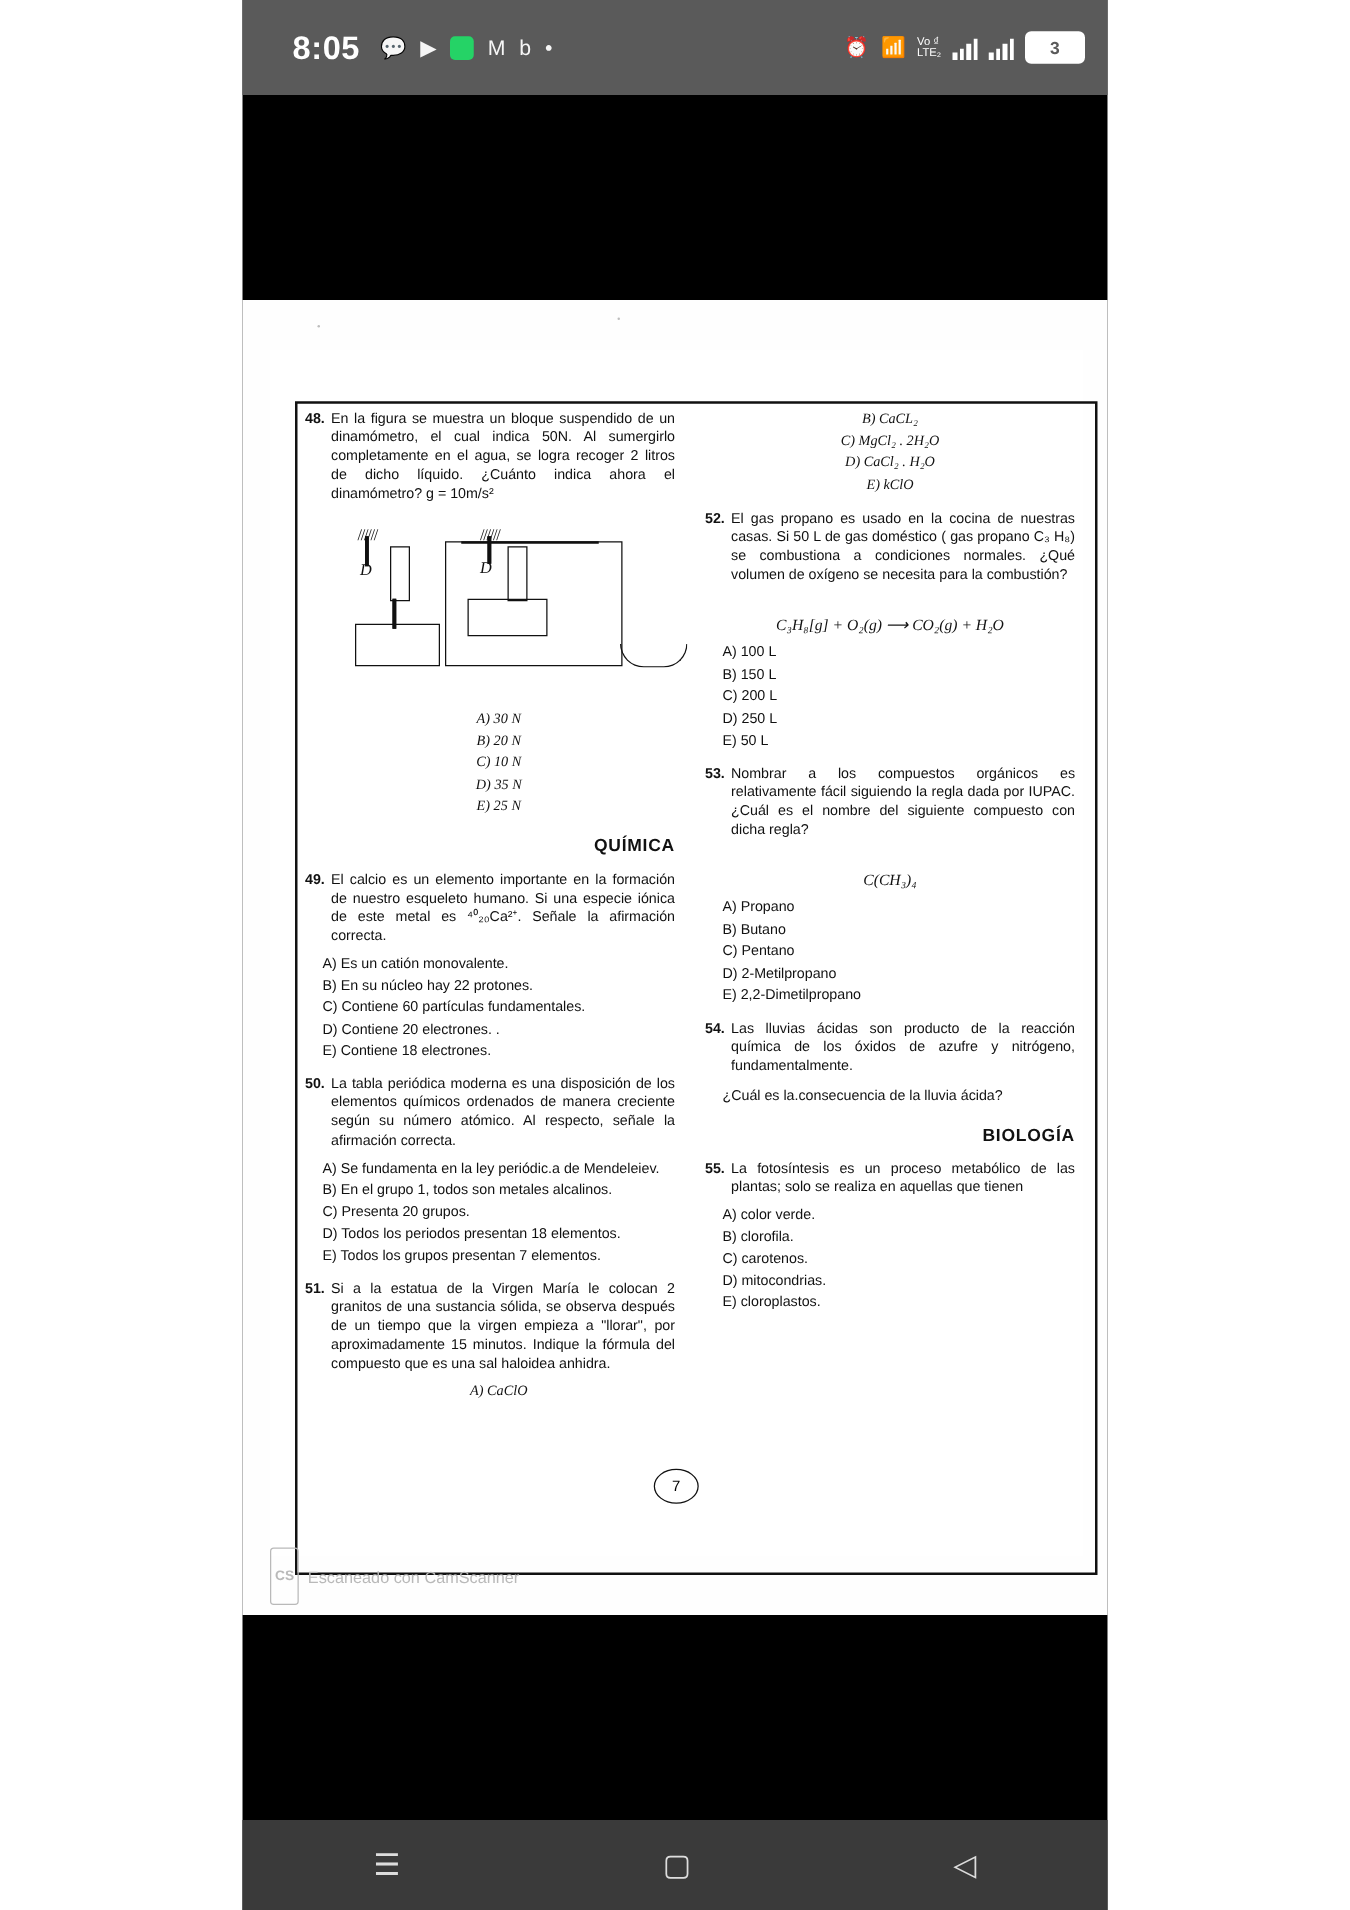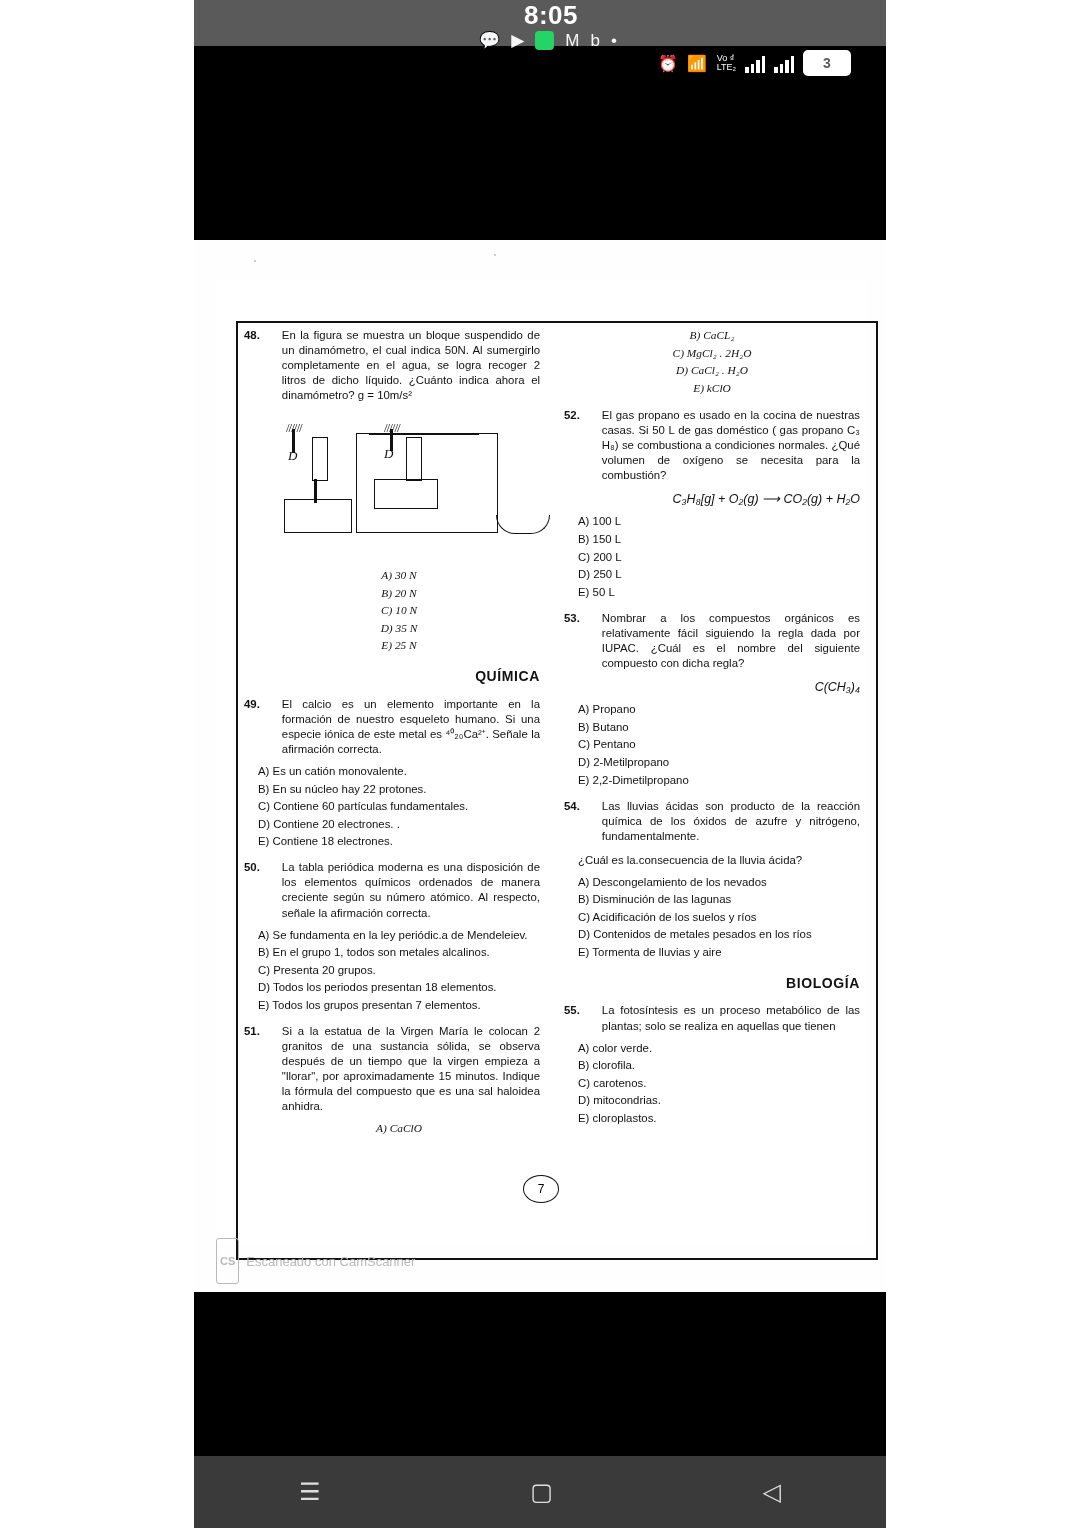--- a/index.html
+++ b/index.html
@@ -1,51 +1,51 @@
 <!DOCTYPE html>
 <html><head>
 <meta charset="utf-8">
 <style>
   html,body{margin:0;padding:0;background:#ffffff;}
   body{width:1080px;height:1528px;font-family:"Liberation Sans",sans-serif;overflow:hidden;}
   .phone{position:absolute;left:194px;top:0;width:692px;height:1528px;background:#000;}
   
-  .statusbar{position:absolute;left:0;top:0;width:692px;height:46px;background:#5a5a5a;color:#fff;
-    display:flex;align-items:center;padding:0 35px;box-sizing:border-box;flex-direction:column;}
+  .statusbar{position:absolute;left:0;top:0;width:692px;height:76px;background:#5a5a5a;color:#fff;
+    display:flex;align-items:center;padding:0 18px;box-sizing:border-box;}
   .clock{font-size:26px;font-weight:bold;letter-spacing:.5px;margin-left:22px;}
   .sicons{display:flex;align-items:center;gap:11px;margin-left:16px;}
   .sicons .ic{font-size:17px;line-height:1;opacity:.95;}
   .sq{width:19px;height:19px;border-radius:4px;display:inline-block;}
   .right{margin-left:auto;display:flex;align-items:center;gap:9px;}
   .bars{display:inline-flex;align-items:flex-end;gap:2px;height:19px;}
   .bars i{display:block;width:3.5px;background:#fff;}
   .bars i:nth-child(1){height:6px}.bars i:nth-child(2){height:9px}
   .bars i:nth-child(3){height:13px}.bars i:nth-child(4){height:17px}
   .batt{width:44px;height:22px;border:2px solid #fff;border-radius:5px;background:#fff;color:#5a5a5a;
     font-size:14px;font-weight:bold;display:flex;align-items:center;justify-content:center;}
   .volte{font-size:9px;line-height:9px;text-align:left;}
   
   .scan{position:absolute;left:0;top:240px;width:692px;height:1052px;background:#fefefe;}
   .sheet{position:absolute;left:22px;top:40px;width:650px;height:965px;background:#fff;}
   .border{position:absolute;left:20px;top:41px;width:638px;height:935px;border:2px solid #111;}
   .cols{position:absolute;left:28px;top:48px;width:624px;height:920px;display:flex;gap:24px;}
   .col{width:296px;font-size:11.4px;line-height:1.32;color:#111;}
   .q{margin-bottom:11px;}
-  .qhead{display:flex;gap:22px;}
+  .qhead{display:flex;gap:5px;}
   .qnum{font-weight:bold;white-space:nowrap;}
   .qtxt{text-align:justify;}
   .opts{margin-top:7px;}
   .opt{margin:0 0 2.5px 14px;}
   .sec{text-align:right;font-weight:bold;font-size:14px;letter-spacing:.6px;margin:14px 0 11px;}
   .it{font-style:italic;font-family:"Liberation Serif",serif;text-align:center;}
   .figure{height:150px;position:relative;margin:8px 0 6px;}
   .hatch{position:absolute;font-size:13px;letter-spacing:-1px;font-family:"Liberation Serif",serif;}
   .rect{position:absolute;border:1.3px solid #111;}
   .lbl{position:absolute;font-family:"Liberation Serif",serif;font-style:italic;font-size:13px;}
-  .eq{font-family:Liberation Sans, sans-serif;font-style:italic;font-size:12.5px;margin:8px 0 6px;text-align:right;}
+  .eq{font-family:Liberation Serif, serif;font-style:italic;font-size:12.5px;margin:24px 0 6px;text-align:center;}
   .pagenum{position:absolute;left:50%;transform:translateX(-50%);bottom:42px;width:34px;height:26px;
     border:1.4px solid #111;border-radius:50%;display:flex;align-items:center;justify-content:center;
     font-size:12px;background:#fff;}
   .cam{position:absolute;left:22px;bottom:8px;display:flex;align-items:center;gap:7px;color:#b9b9b9;font-size:13px;}
   .camlogo{border:1.5px solid #b9b9b9;border-radius:3px;padding:16px 3px;font-size:11px;font-weight:bold;}
   
   .navbar{position:absolute;left:0;bottom:0;width:692px;height:72px;background:#3a3a3a;
     display:flex;align-items:center;justify-content:space-around;color:#ddd;}
   .navbar div{font-size:24px;}
   .specks{position:absolute;inset:0;pointer-events:none;}
@@ -220,27 +220,20 @@
               <div class="opt">E) 2,2-Dimetilpropano</div>
             </div>
           </div>
 
           <div class="q">
             <div class="qhead">
               <span class="qnum">54.</span>
               <span class="qtxt">Las lluvias ácidas son producto de la reacción química de los óxidos de azufre y nitrógeno, fundamentalmente.</span>
             </div>
             <div style="margin:9px 0 7px 14px;">¿Cuál es la.consecuencia de la lluvia ácida?</div>
-            <div class="opts">
-              <div class="opt">A) Descongelamiento de los nevados</div>
-              <div class="opt">B) Disminución de las lagunas</div>
-              <div class="opt">C) Acidificación de los suelos y ríos</div>
-              <div class="opt">D) Contenidos de metales pesados en los ríos</div>
-              <div class="opt">E) Tormenta de lluvias y aire</div>
-            </div>
           </div>
 
           <div class="sec">BIOLOGÍA</div>
 
           <div class="q">
             <div class="qhead">
               <span class="qnum">55.</span>
               <span class="qtxt">La fotosíntesis es un proceso metabólico de las plantas; solo se realiza en aquellas que tienen</span>
             </div>
             <div class="opts">

